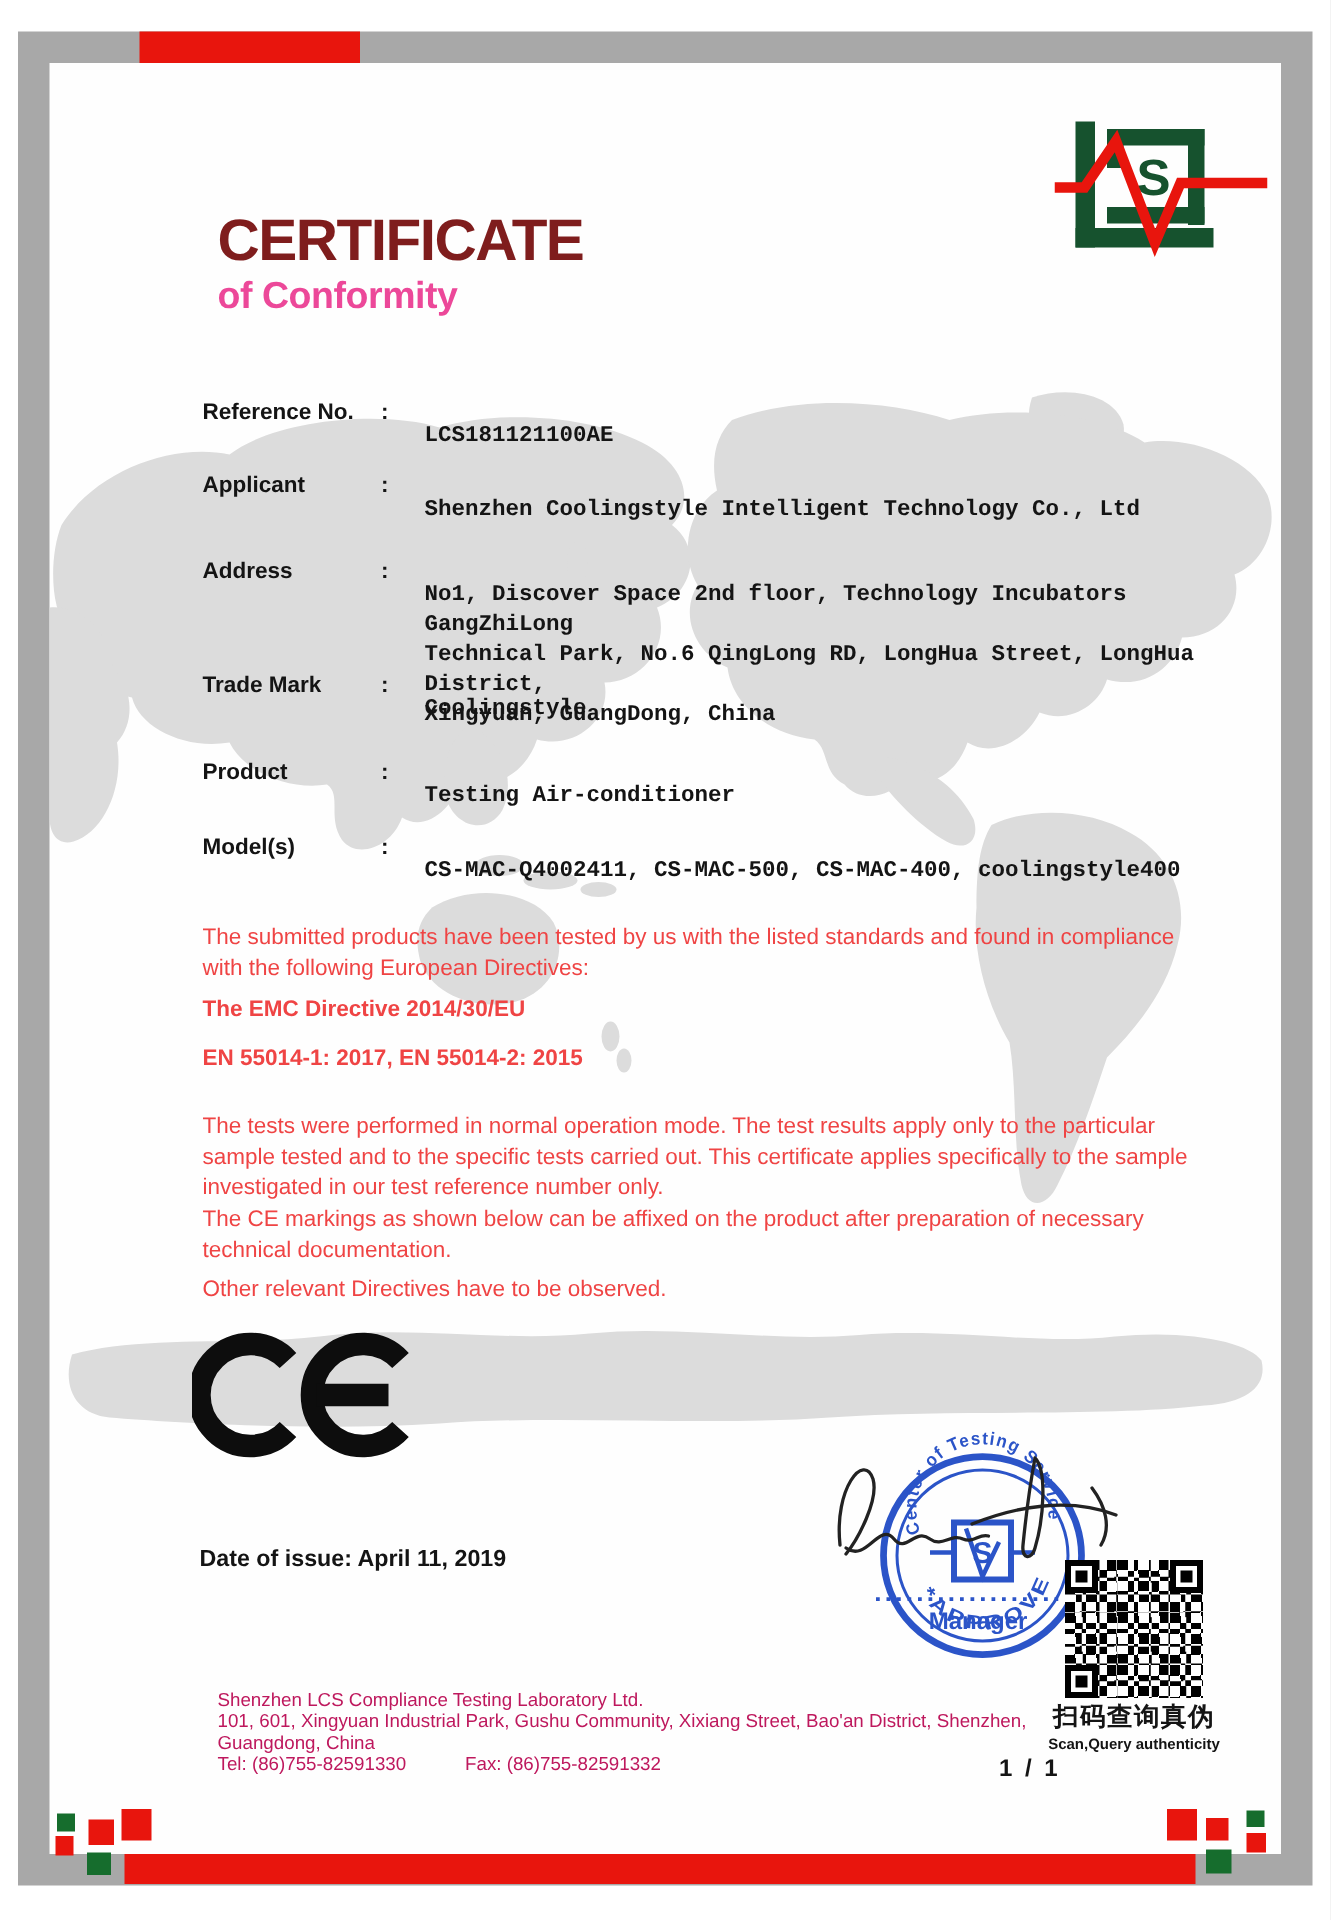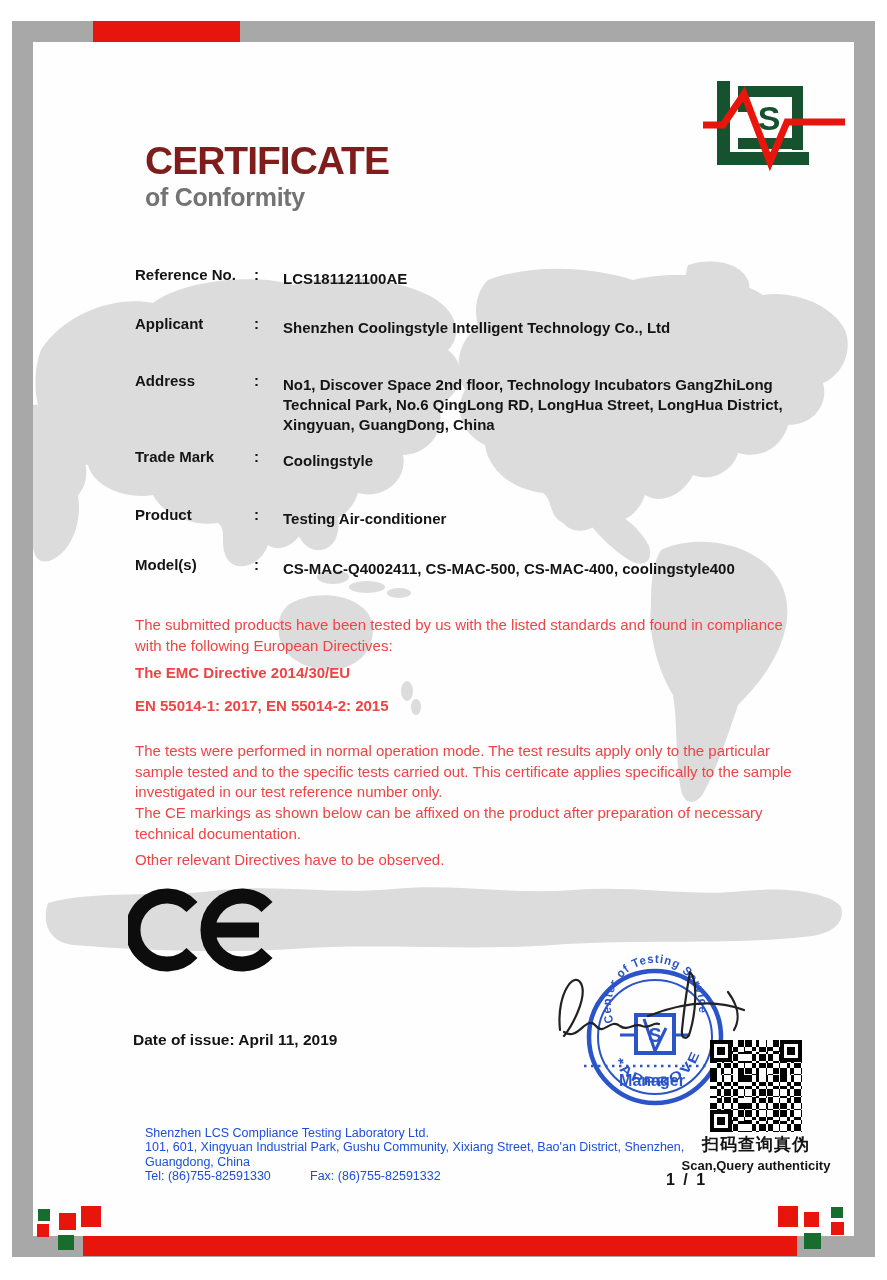--- a/index.html
+++ b/index.html
@@ -5,41 +5,41 @@
 <style>
   html,body{margin:0;padding:0;background:#e9e9e9;}
   .sheet{position:relative;width:887px;height:1280px;background:#ffffff;overflow:hidden;
          font-family:"Liberation Sans","DejaVu Sans",sans-serif;color:#141414;}
   .abs{position:absolute;}
   .frame{left:12px;top:21px;width:863px;height:1236px;border:21px solid #a8a8a8;
          background:#fefefe;box-sizing:border-box;}
   .accent-top{left:93px;top:21px;width:147px;height:21px;background:#e8150d;}
   .title{left:145px;top:141px;}
   .title h1{margin:0;font-size:39px;font-weight:700;letter-spacing:-1px;color:#7f1d1d;line-height:40px;}
-  .title h2{margin:2px 0 0 0;font-size:25px;font-weight:700;letter-spacing:-0.3px;color:#737373;}
+  .title h2{margin:2px 0 0 0;font-size:25px;font-weight:700;letter-spacing:-0.3px;color:#ec4899;}
   .frow{left:135px;width:680px;font-size:15px;font-weight:700;line-height:20px;}
   .frow .lab{position:absolute;left:0;top:0;width:115px;}
   .frow .col{position:absolute;left:119px;top:0;}
-  .frow .val{position:absolute;left:148px;top:4px;width:520px;}
+  .frow .val{position:absolute;left:148px;top:16px;width:520px;font-family:Liberation Mono, monospace;}
   .para{left:135px;width:662px;font-size:15px;line-height:20.5px;color:#ef4444;}
   .bold{font-weight:700;}
   .dateline{left:133px;top:1031px;font-size:15.5px;font-weight:700;}
   
   .qr{left:710px;top:1040px;width:92px;height:92px;
       background:
         conic-gradient(#fff 25%,#000 0 50%,#fff 0 75%,#000 0) 0 0/14px 14px,
         conic-gradient(#fff 25%,#000 0 50%,#fff 0 75%,#000 0) 0 0/23px 23px;
       background-blend-mode:difference;}
   .qr .f{position:absolute;width:14px;height:14px;border:4px solid #000;background:#fff;}
   .qr .f::after{content:"";position:absolute;left:3px;top:3px;width:8px;height:8px;background:#000;}
   .qr .f.tl{left:0;top:0}.qr .f.tr{right:0;top:0}.qr .f.bl{left:0;bottom:0}
   .qrcap{left:676px;top:1133px;width:160px;text-align:center;font-weight:700;}
   .qrcap .zh{font-size:17px;letter-spacing:1px;}
-  .qrcap .en{font-size:13px;margin-top:2px;}
-  .footer{left:145px;top:1126px;font-size:12.5px;line-height:14.4px;color:#1d4ed8;}
+  .qrcap .en{font-size:10px;margin-top:2px;}
+  .footer{left:145px;top:1126px;font-size:12.5px;line-height:14.4px;color:#be185d;}
   .footer .cols span{display:inline-block;width:165px;}
   .pagenum{left:666px;top:1171px;font-size:16px;font-weight:700;letter-spacing:2px;}
   .sq{position:absolute;}
   .red{background:#e8150d;} .green{background:#166d2d;}
   .barbottom{left:83px;top:1236px;width:714px;height:20px;background:#e8150d;}
 </style>
 </head>
 <body>
 
 <div class="sheet">

